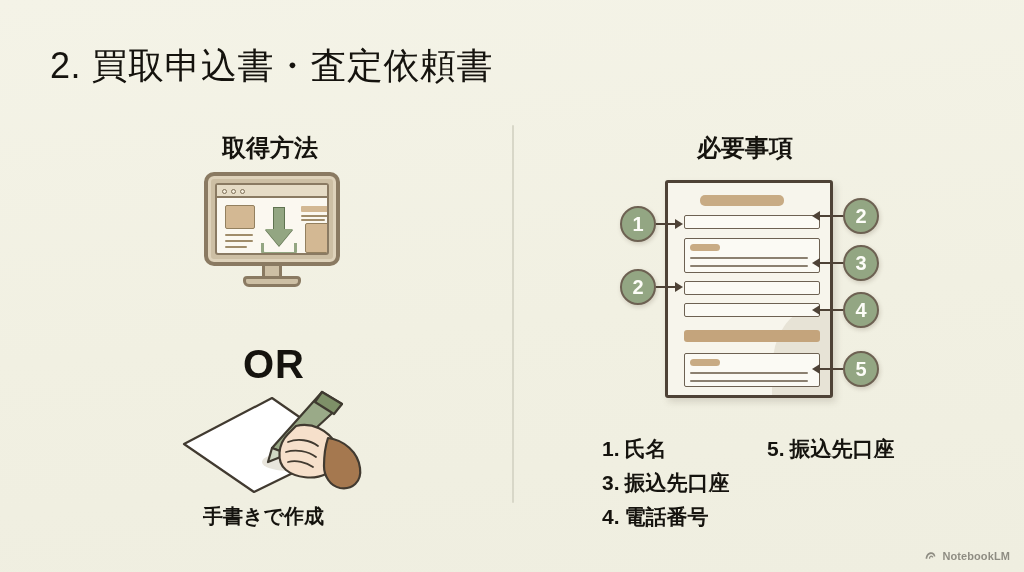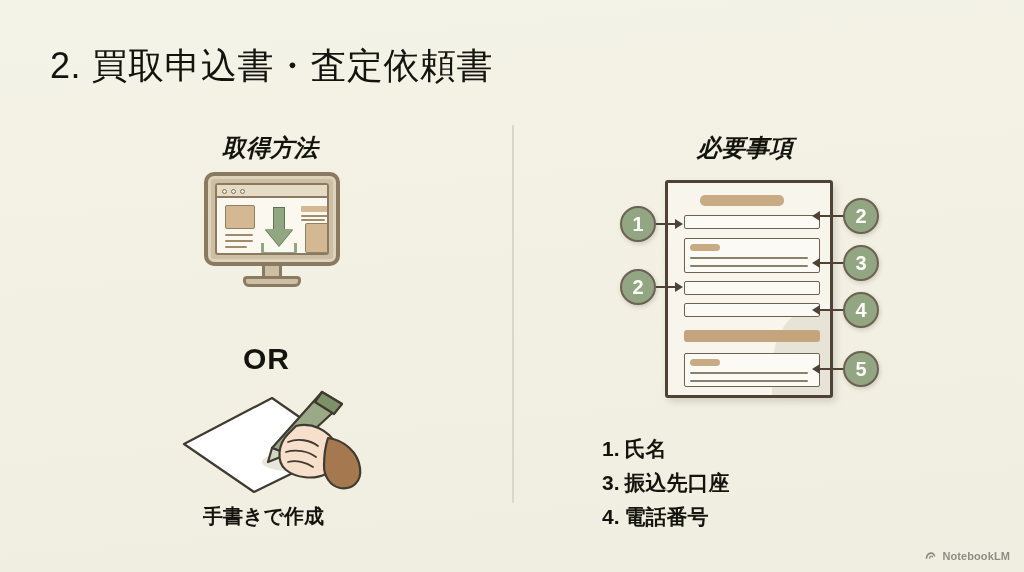--- a/index.html
+++ b/index.html
@@ -47,36 +47,35 @@
     border-radius: 2px;
   }
 
   
   .col-heading {
     position: absolute;
     font-size: 24px;
     font-weight: 700;
     color: #15130e;
     white-space: nowrap;
-    font-style: italic;
   }
   .col-heading.left  { left: 222px; top: 132px; }
   .col-heading.right { left: 697px; top: 132px; }
 
   
   .caption {
     position: absolute;
     font-size: 20px;
     font-weight: 700;
     color: #15130e;
     white-space: nowrap;
     text-align: center;
   }
   .caption.download { left: 135px; top: 298px; }
-  .caption.or       { left: 243px; top: 342px; font-size: 30px; letter-spacing: 1px; }
+  .caption.or       { left: 243px; top: 342px; font-size: 40px; letter-spacing: 1px; }
   .caption.handwrite{ left: 203px; top: 503px; }
 
   
   .monitor {
     position: absolute;
     left: 196px;
     top: 172px;
     width: 152px;
     height: 116px;
   }
@@ -470,20 +469,23 @@
   <div class="req-list">
     <div class="req-item">
       <span class="num">1.</span><span>氏名</span>
     </div>
     <div class="req-item">
       <span class="num">3.</span><span>振込先口座</span>
     </div>
     <div class="req-item">
       <span class="num">4.</span><span>電話番号</span>
     </div>
+    <div class="req-item">
+      <span class="num">5.</span><span>振込先口座</span>
+    </div>
     <div class="req-item"></div>
   </div>
 
   <div class="watermark">
     <svg width="13" height="13" viewBox="0 0 24 24">
       <path d="M3 18 C3 11 8 6 13 6 C18 6 21 10 21 14 L18 14 C18 11 16 9 13 9 C9 9 6 13 6 18 Z" fill="#4a4740"></path>
       <path d="M9 18 C9 14.5 11 12 13.5 12 C15.5 12 17 13.5 17 15.5 L14.5 15.5 C14.5 14.7 14.1 14.2 13.4 14.2 C12.2 14.2 11.4 15.8 11.4 18 Z" fill="#4a4740"></path>
     </svg>
     <span class="wm-text">NotebookLM</span>
   </div>

